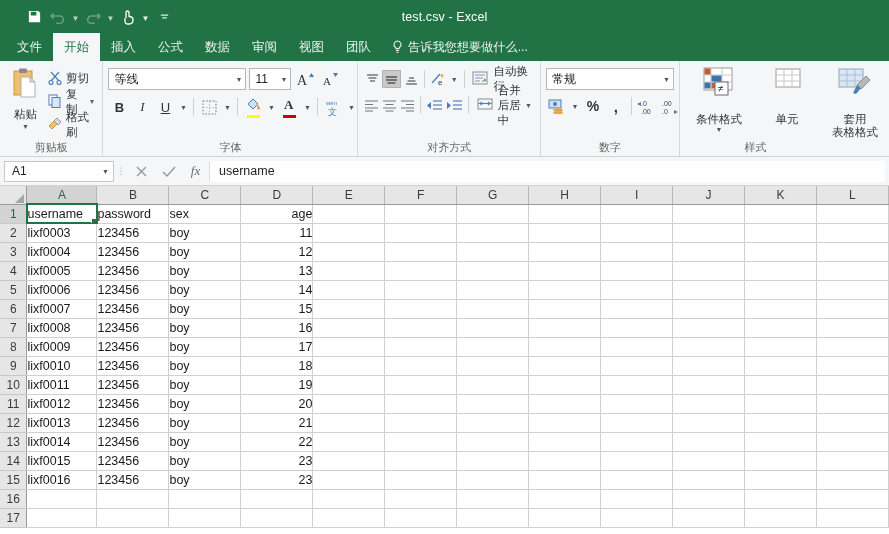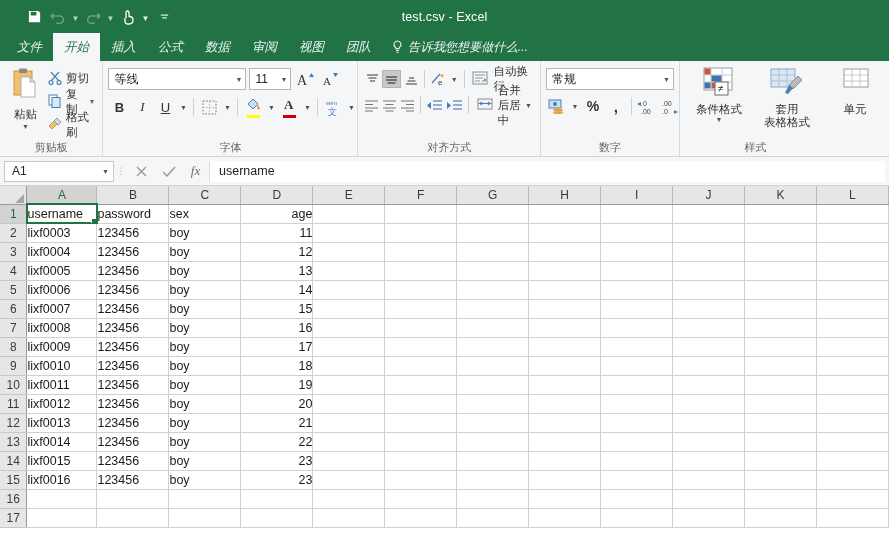--- a/index.html
+++ b/index.html
@@ -26,21 +26,21 @@
   }
   .caret-glyph { font-size: 8px; line-height: 8px; color: #b9d4c6; }
   .caret-glyph.bright { color: #e7f1eb; }
   #window-title {
     position: absolute; left: 0; right: 0; text-align: center;
     color: #ffffff; font-size: 12.5px; letter-spacing: .1px;
   }
   
   #tabbar {
     height: 28px; background: #217346; display: flex; align-items: stretch;
-    padding-left: 6px; position: relative; font-style: italic;
+    padding-left: 6px; position: relative;
   }
   .tab {
     display: flex; align-items: center; padding: 0 11px;
     color: #eaf3ee; font-size: 12.5px; white-space: nowrap;
   }
   .tab.active { background: #f5f6f7; color: #217346; }
   #tellme {
     display: flex; align-items: center; gap: 5px; padding: 0 10px;
     color: #eaf3ee; font-size: 12.2px; white-space: nowrap;
   }
@@ -106,21 +106,21 @@
   
   #grp-number { width: 139px; }
   #num-combo { width: 128px; margin-top: 3px; }
   .num-row { display: flex; align-items: center; gap: 1px; padding-top: 5px; }
   
   #grp-styles { flex: 1; }
   .style-big {
     width: 62px; display: flex; flex-direction: column; align-items: center;
     padding-top: 2px; font-size: 11.5px; color: #333; text-align: center;
   }
-  .style-big .lbl { margin-top: 2px; line-height: 13px; }
+  .style-big .lbl { margin-top: 12px; line-height: 13px; }
   .style-big .dd { font-size: 7px; color: #555; line-height: 7px; }
   
   #formulabar {
     height: 29px; background: #f5f6f7; display: flex; align-items: center;
     border-bottom: 1px solid #d4d4d4; padding: 0 4px;
   }
   #namebox {
     width: 110px; height: 21px; background: #fff; border: 1px solid #c8c8c8;
     display: flex; align-items: center; justify-content: space-between;
     padding: 0 4px 0 7px; font-size: 12px; color: #222;
@@ -509,38 +509,38 @@
             <rect x="10.5" y="15.5" width="6" height="6" fill="#c75b39"></rect>
             <rect x="14" y="15" width="13" height="13" fill="#fff" stroke="#6a6a6a"></rect>
             <text x="17" y="25" font-size="10" fill="#222" font-family="Liberation Sans, sans-serif">≠</text>
           </svg>
         </span>
         <span class="lbl">条件格式</span>
         <span class="dd">▼</span>
       </div>
       <div class="style-big">
         <span>
+          <svg width="30" height="32" viewBox="0 0 30 32">
+            <rect x="4" y="2" width="24" height="18" fill="#fff" stroke="#9a9a9a"></rect>
+            <path d="M4 8h24M4 14h24M12 2v18M20 2v18" stroke="#c8c8c8"></path>
+          </svg>
+        </span>
+        <span class="lbl">单元</span>
+      </div>
+      <div class="style-big">
+        <span>
           <svg width="36" height="32" viewBox="0 0 36 32">
             <rect x="2" y="2" width="24" height="18" fill="#dbe6f2" stroke="#8aa6c6"></rect>
             <path d="M2 8h24M2 14h24M10 2v18M18 2v18" stroke="#a9bfd8"></path>
             <path d="M20 18l9-9 4 4-9 9z" fill="#b9b9b9" stroke="#8a8a8a"></path>
             <path d="M16 26l4-8 4 3-5 6z" fill="#4a7ebb"></path>
           </svg>
         </span>
         <span class="lbl">套用</span>
         <span class="lbl" style="margin-top:0;">表格格式</span>
-      </div>
-      <div class="style-big">
-        <span>
-          <svg width="30" height="32" viewBox="0 0 30 32">
-            <rect x="4" y="2" width="24" height="18" fill="#fff" stroke="#9a9a9a"></rect>
-            <path d="M4 8h24M4 14h24M12 2v18M20 2v18" stroke="#c8c8c8"></path>
-          </svg>
-        </span>
-        <span class="lbl">单元</span>
       </div>
     </div>
     <div class="rlabel" style="padding-right:60px;">样式</div>
   </div>
 </div>
 
 <div id="formulabar">
   <div id="namebox">
     <span>A1</span>
     <span class="arrow">▼</span>

